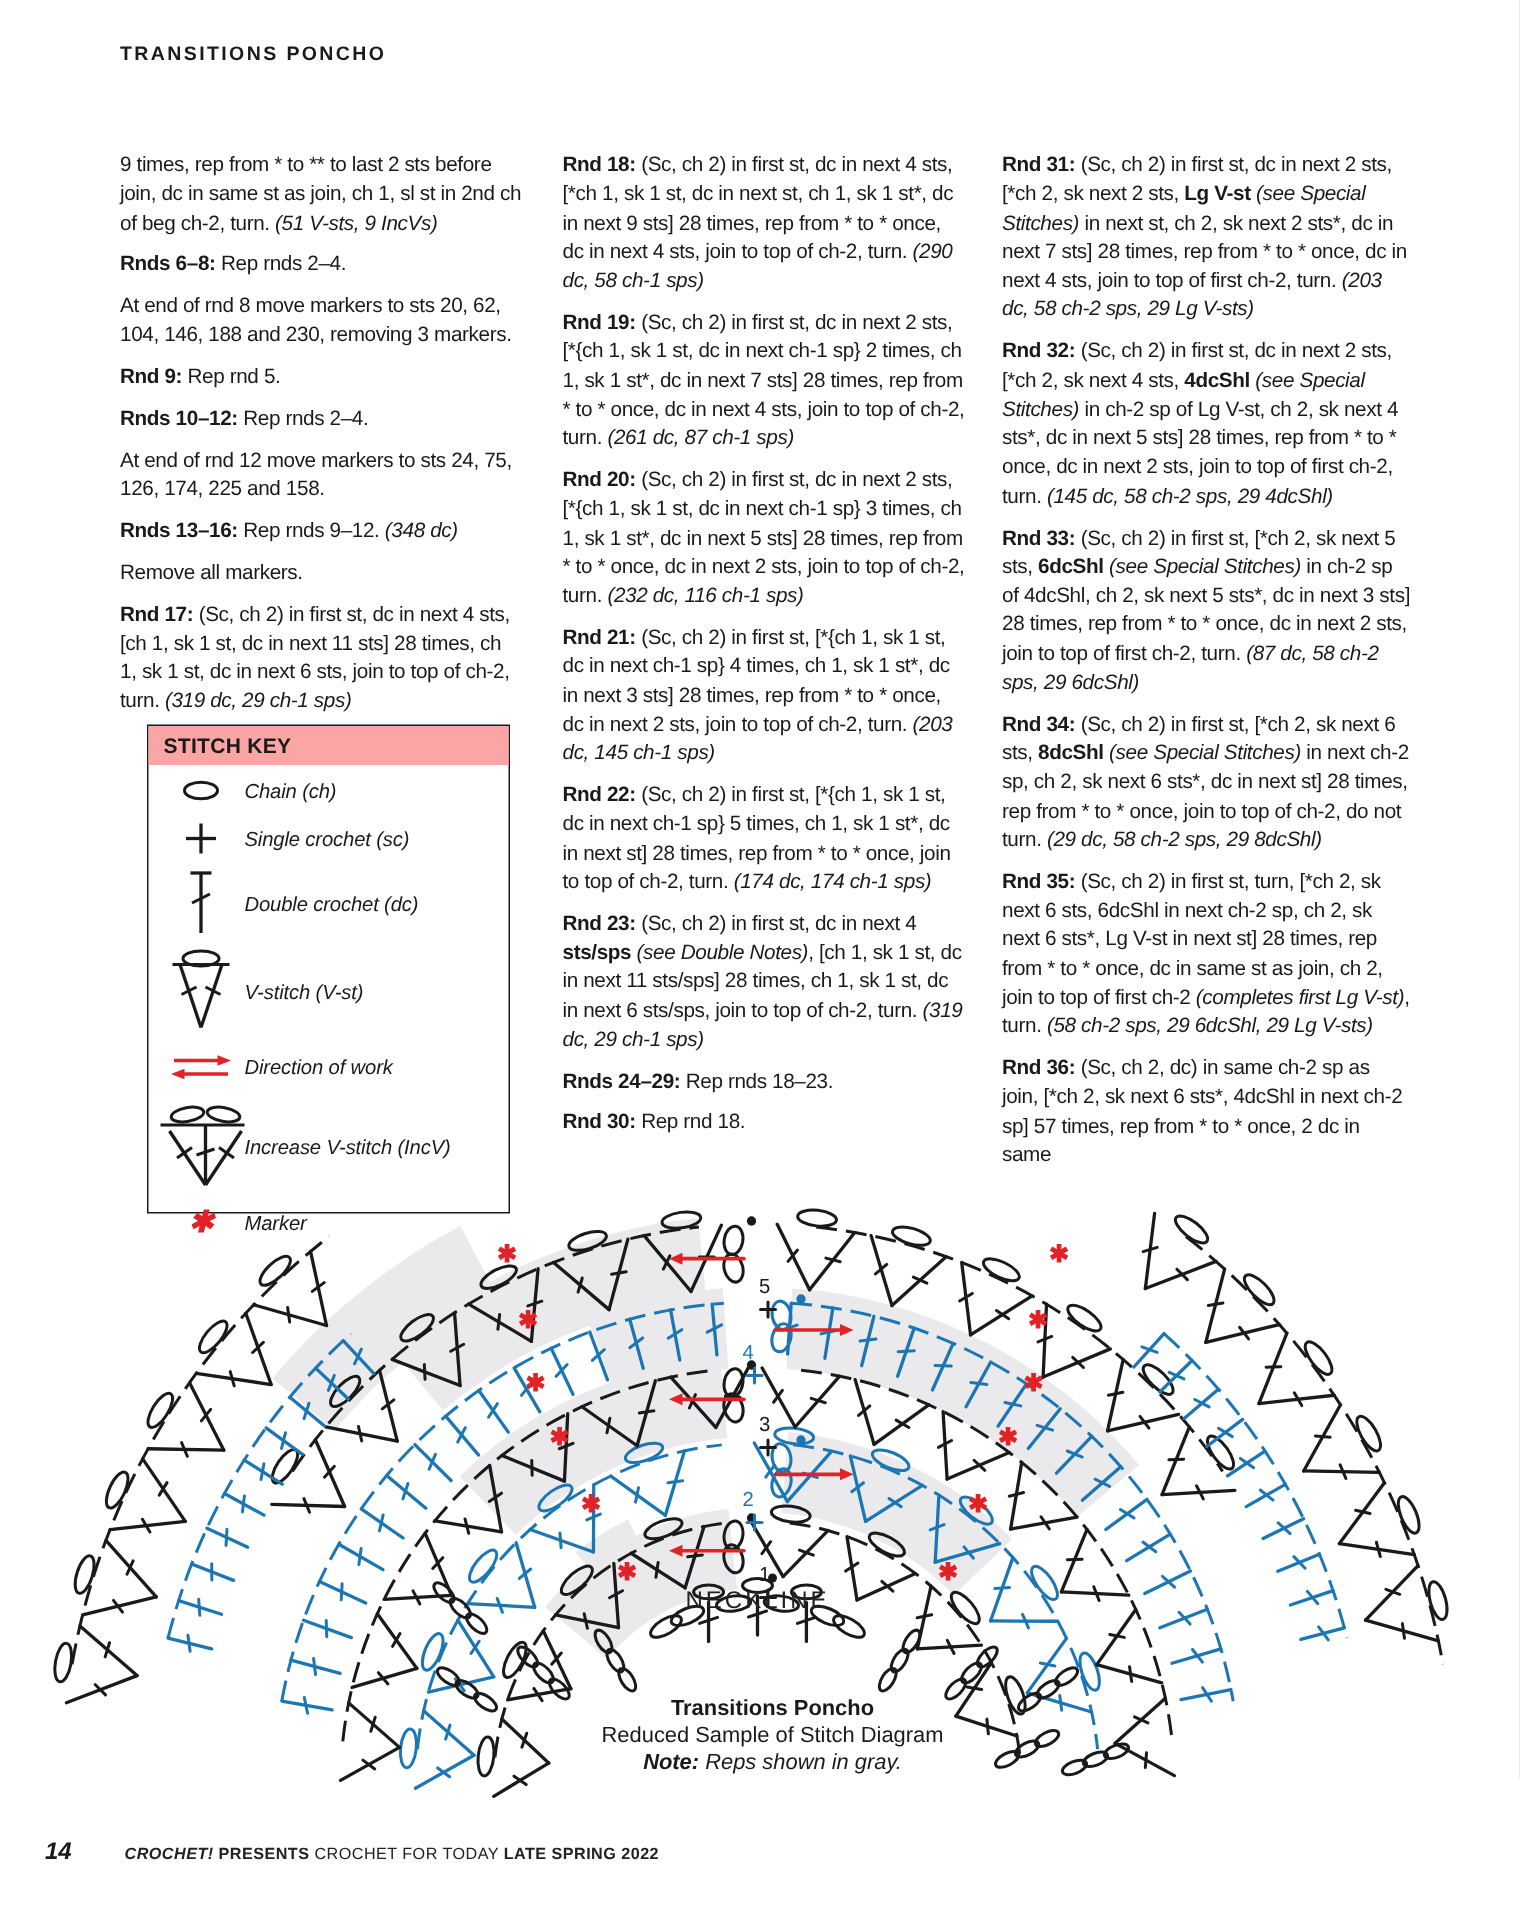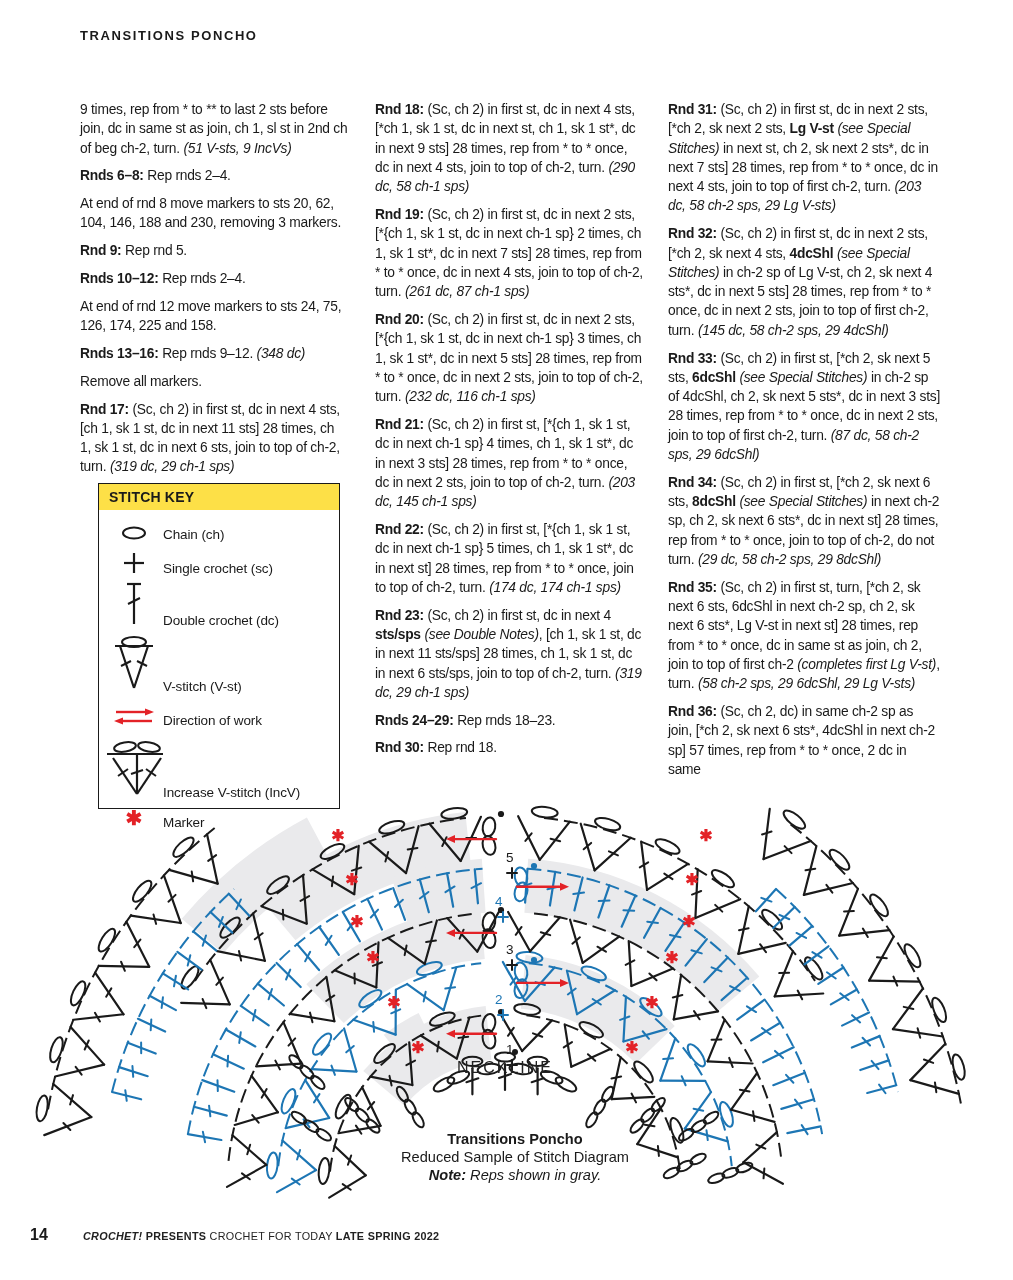--- a/index.html
+++ b/index.html
@@ -11,33 +11,33 @@
   .sg-b{font-weight:bold;}
   .sg-i{font-style:italic;}
   .sg-bi{font-weight:bold;font-style:italic;}
   #col1{left:80px;width:268px;}
   #col2{left:375px;width:268px;}
   #col3{left:668px;width:272px;}
   .keybox{position:absolute;left:98px;top:483px;width:242px;height:326px;border:1.6px solid #1a1a1a;
           background:#fff;box-sizing:border-box;}
   .keyhead{height:26px;line-height:26px;padding-left:10px;font-size:14px;font-weight:bold;letter-spacing:0.2px;}
   .keyitems{padding:2px 6px 0 6px;}
-  .keyitem{display:flex;align-items:flex-end;}
+  .keyitem{display:flex;align-items:center;font-style:italic;}
   .keyicon{width:58px;display:flex;justify-content:center;align-items:center;flex:0 0 58px;}
   .keylabel{font-size:13.5px;letter-spacing:-0.1px;line-height:15px;}
   .diagram-wrap{position:absolute;left:0;top:785px;width:1013px;height:415px;}
   .diagram-wrap svg{position:absolute;left:0;top:0;}
   .necklabel{position:absolute;left:355px;top:274px;width:300px;text-align:center;
              font-size:16px;letter-spacing:2px;color:#222;}
   .caption{position:absolute;left:315px;top:345px;width:400px;text-align:center;font-size:14.6px;line-height:18px;}
   .cap-t{font-weight:bold;}
   .cap-n{font-style:italic;}
   .cap-n .nlab{font-weight:bold;}
   .footer{position:absolute;left:0;top:1226px;width:1013px;}
-  .pageno{position:absolute;left:30px;top:0;font-size:16px;font-weight:bold;}
+  .pageno{position:absolute;left:30px;top:0;font-size:16px;font-weight:bold;font-style:italic;}
   .mag{position:absolute;left:83px;top:4px;font-size:10.8px;letter-spacing:0.3px;color:#222;}
 </style>
 </head>
 <body>
 
 <div class="page">
 
   <div class="runhead">TRANSITIONS PONCHO</div>
 
   <div class="col" id="col1">
@@ -64,21 +64,21 @@
   <div class="col" id="col3">
       <p><span class="sg-b">Rnd 31:</span><span class="sg-t"> (Sc, ch 2) in first st, dc in next 2 sts, [*ch 2, sk next 2 sts, </span><span class="sg-b">Lg V-st</span><span class="sg-i"> (see Special Stitches)</span><span class="sg-t"> in next st, ch 2, sk next 2 sts*, dc in next 7 sts] 28 times, rep from * to * once, dc in next 4 sts, join to top of first ch-2, turn. </span><span class="sg-i">(203 dc, 58 ch-2 sps, 29 Lg V-sts)</span></p>
       <p><span class="sg-b">Rnd 32:</span><span class="sg-t"> (Sc, ch 2) in first st, dc in next 2 sts, [*ch 2, sk next 4 sts, </span><span class="sg-b">4dcShl</span><span class="sg-i"> (see Special Stitches)</span><span class="sg-t"> in ch-2 sp of Lg V-st, ch 2, sk next 4 sts*, dc in next 5 sts] 28 times, rep from * to * once, dc in next 2 sts, join to top of first ch-2, turn. </span><span class="sg-i">(145 dc, 58 ch-2 sps, 29 4dcShl)</span></p>
       <p><span class="sg-b">Rnd 33:</span><span class="sg-t"> (Sc, ch 2) in first st, [*ch 2, sk next 5 sts, </span><span class="sg-b">6dcShl</span><span class="sg-i"> (see Special Stitches)</span><span class="sg-t"> in ch-2 sp of 4dcShl, ch 2, sk next 5 sts*, dc in next 3 sts] 28 times, rep from * to * once, dc in next 2 sts, join to top of first ch-2, turn. </span><span class="sg-i">(87 dc, 58 ch-2 sps, 29 6dcShl)</span></p>
       <p><span class="sg-b">Rnd 34:</span><span class="sg-t"> (Sc, ch 2) in first st, [*ch 2, sk next 6 sts, </span><span class="sg-b">8dcShl</span><span class="sg-i"> (see Special Stitches)</span><span class="sg-t"> in next ch-2 sp, ch 2, sk next 6 sts*, dc in next st] 28 times, rep from * to * once, join to top of ch-2, do not turn. </span><span class="sg-i">(29 dc, 58 ch-2 sps, 29 8dcShl)</span></p>
       <p><span class="sg-b">Rnd 35:</span><span class="sg-t"> (Sc, ch 2) in first st, turn, [*ch 2, sk next 6 sts, 6dcShl in next ch-2 sp, ch 2, sk next 6 sts*, Lg V-st in next st] 28 times, rep from * to * once, dc in same st as join, ch 2, join to top of first ch-2 </span><span class="sg-i">(completes first Lg V-st)</span><span class="sg-t">, turn. </span><span class="sg-i">(58 ch-2 sps, 29 6dcShl, 29 Lg V-sts)</span></p>
       <p><span class="sg-b">Rnd 36:</span><span class="sg-t"> (Sc, ch 2, dc) in same ch-2 sp as join, [*ch 2, sk next 6 sts*, 4dcShl in next ch-2 sp] 57 times, rep from * to * once, 2 dc in same</span></p>
     </div>
 
   <div class="keybox">
-    <div class="keyhead" style="background: #fde047;">STITCH KEY</div>
+    <div class="keyhead" style="background: #fca5a5;">STITCH KEY</div>
     <div class="keyitems" id="keyitems">
         <div class="keyitem" style="min-height: 30px;">
           <span class="keyicon">
             <svg width="40" height="18">
               <ellipse cx="20" cy="9" rx="11" ry="5.5" fill="none" stroke="#1a1a1a" stroke-width="2"></ellipse>
             </svg>
           </span>
           <span class="keylabel">Chain (ch)</span>
         </div>
         <div class="keyitem" style="min-height: 34px;">

